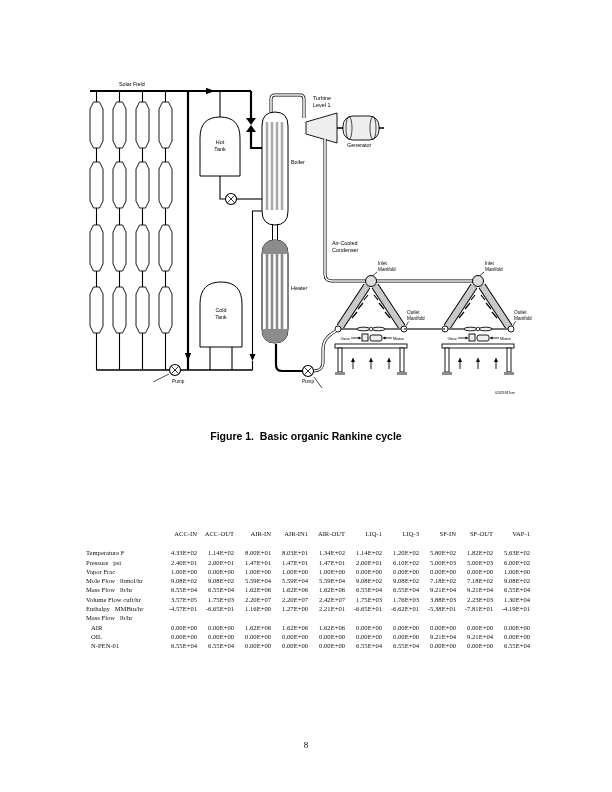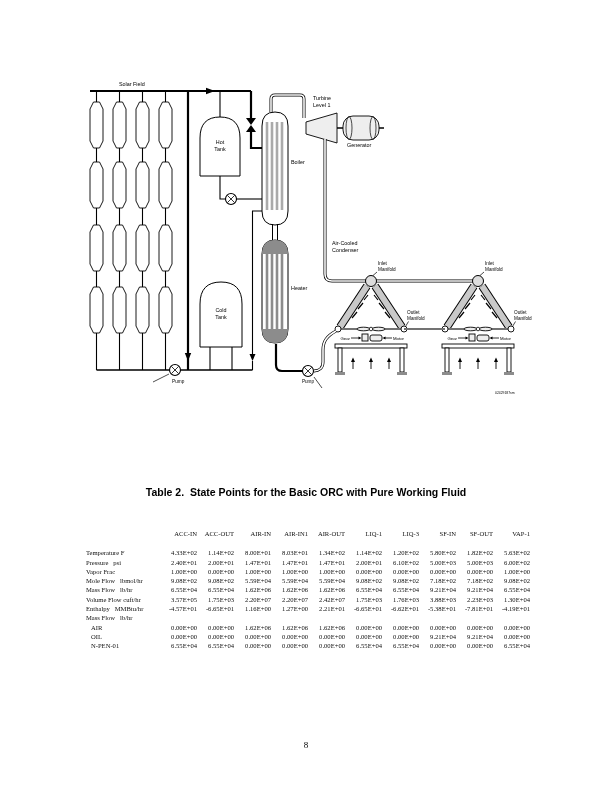--- a/index.html
+++ b/index.html
@@ -249,22 +249,22 @@
         <line class="ln" stroke-width="0.8" x1="86.5" y1="288.5" x2="93.5" y2="295.5"></line>
         <line class="ln" stroke-width="0.8" x1="86.5" y1="295.5" x2="93.5" y2="288.5"></line>
       </g>
       <line class="ln" stroke-width="0.7" x1="68" y1="304" x2="84" y2="296"></line>
       <text class="lbl-s" x="87" y="305" text-anchor="start">Pump</text>
     </g>
 
     <text x="410" y="316" text-anchor="start" style="font-size:3.4px" fill="#666">02429187sm</text>
   </svg>
 
-
-  <div id="table-title" class="caption">Table 2.  State Points for the Basic ORC with Pure Working Fluid</div>
+  <div id="fig-caption" class="caption">Figure 1.  Basic organic Rankine cycle</div>
+
 
   <table id="state-table">
     <thead>
       <tr>
         <th class="rl" style="width:74px"></th>
       <th style="width: 37px;">ACC-IN</th>
           <th style="width: 37px;">ACC-OUT</th>
           <th style="width: 37px;">AIR-IN</th>
           <th style="width: 37px;">AIR-IN1</th>
           <th style="width: 37px;">AIR-OUT</th>

